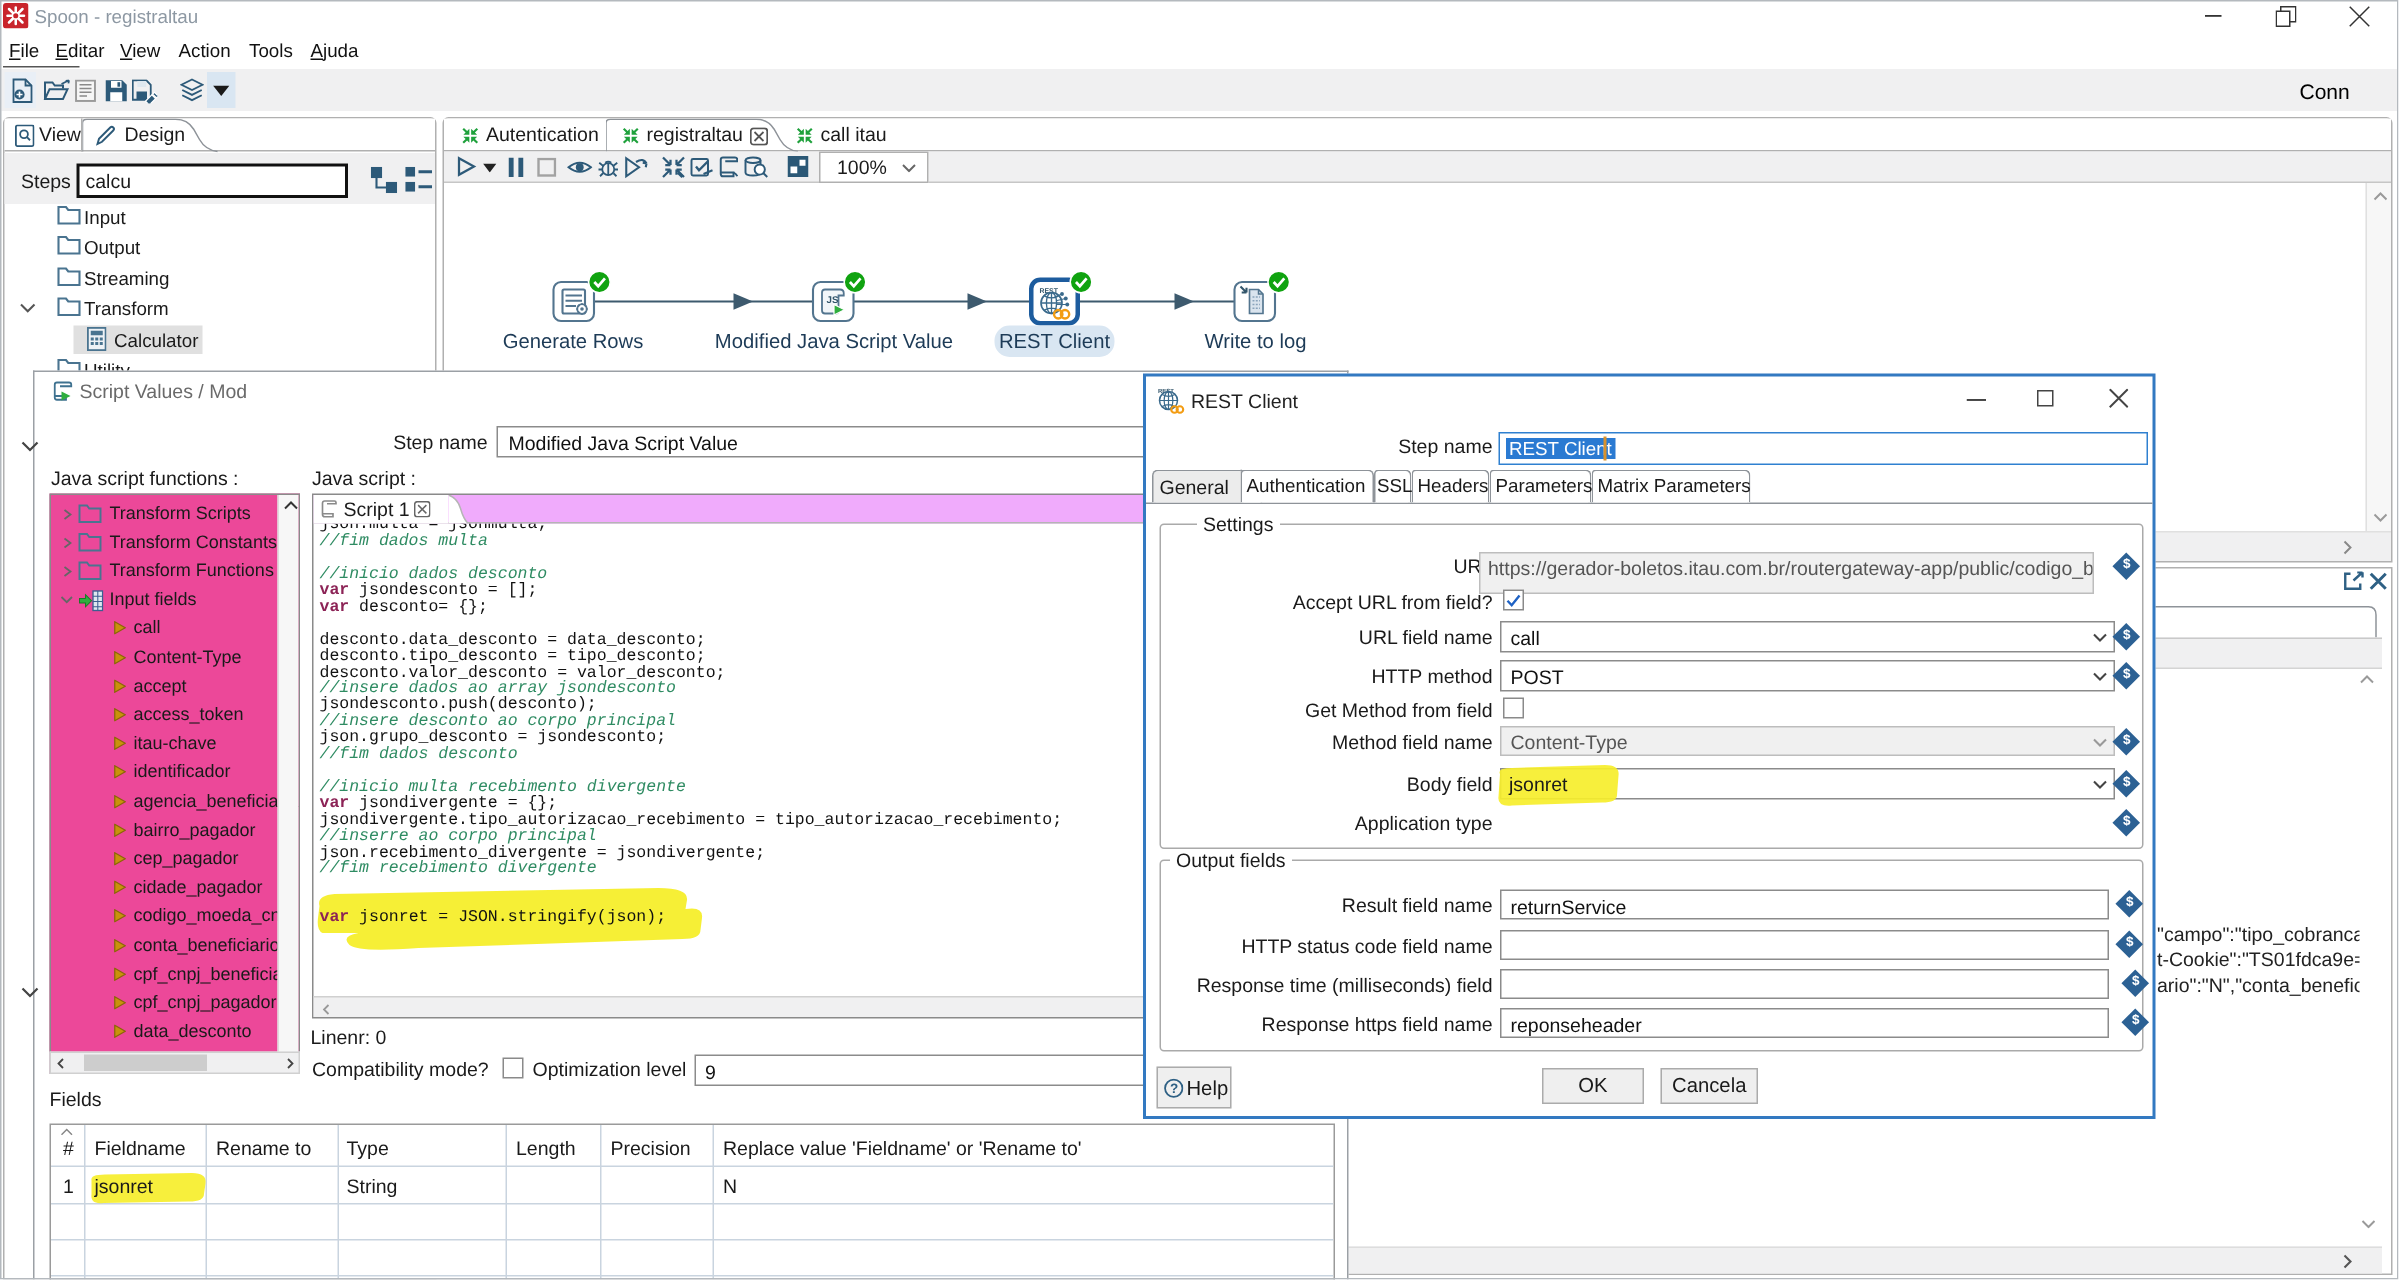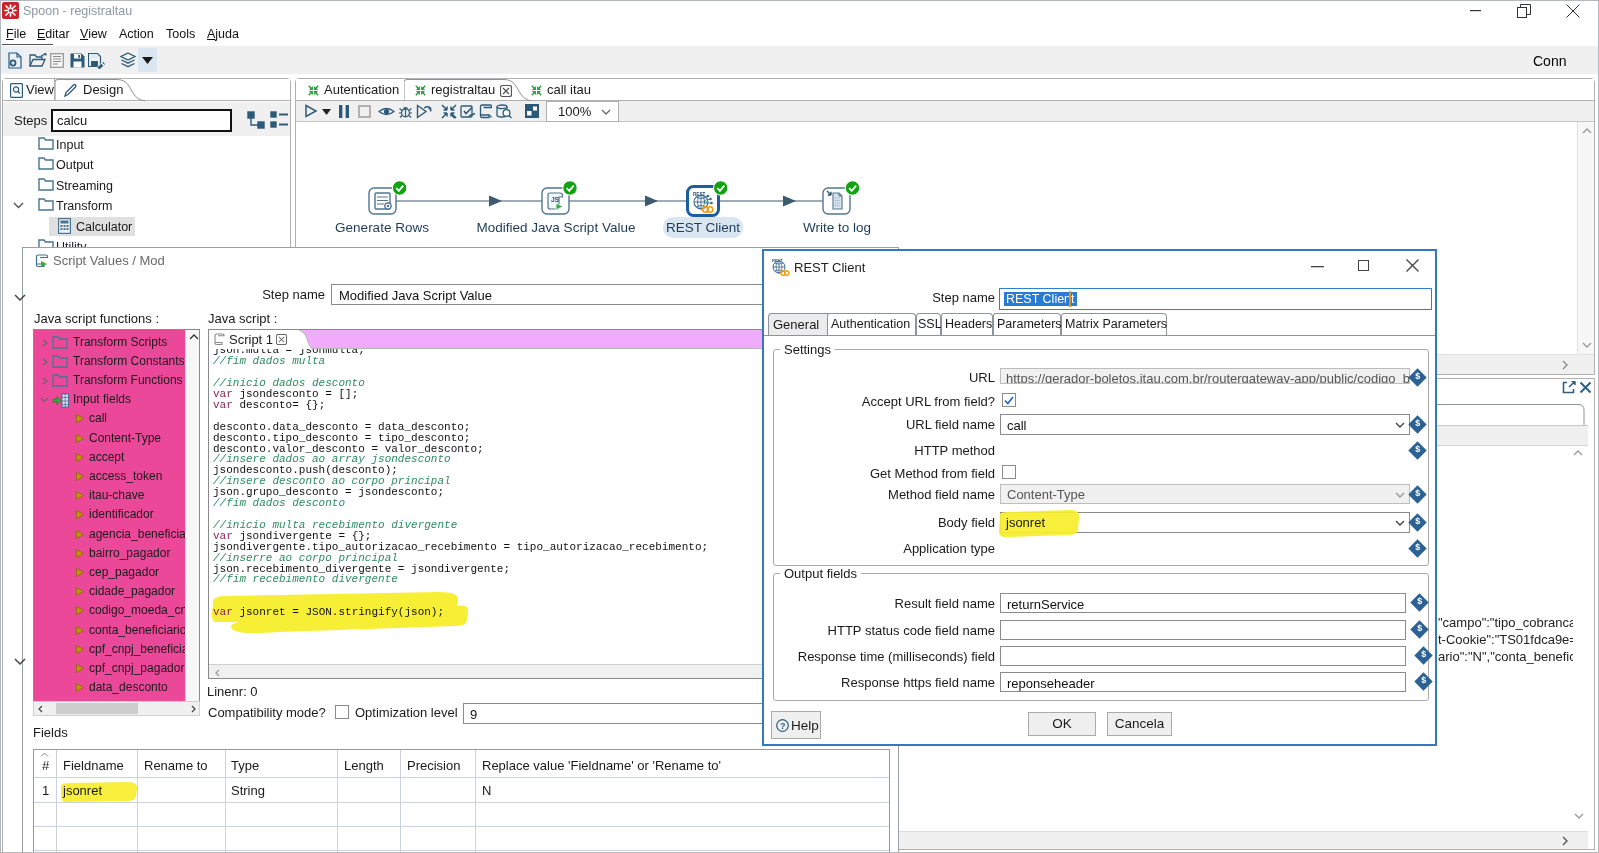--- a/index.html
+++ b/index.html
@@ -19,21 +19,21 @@
 #bottompanel { left:295px; top:378px; width:1300px; height:472px; background:#fff; border:1px solid #b0b0b0; }
 
 #scriptdlg { left:22px; top:247px; width:877px; height:606px; background:#fff; border:1px solid #9ba0a5; border-bottom:none; z-index:10; }
 #restdlg { left:762px; top:249px; width:675px; height:497px; background:#fff; border:2px solid #3379c1; z-index:20; }
 .fieldlabel { position:absolute; text-align:right; color:#1a1a1a; }
 .graylabel { color:#787878; }
 .tbox { position:absolute; border:1px solid #8b8b8b; background:#fff; font-size:13px; color:#111; overflow:hidden; white-space:nowrap; }
 .tbox.dis { background:#f0f0f0; border-color:#bdbdbd; color:#555; }
 .mono { font-family:"Liberation Mono",monospace; }
 .cm { color:#2e8b62;font-style:italic; }
-.kw { color:#8c2356; font-weight:normal; }
+.kw { color:#8c2356; font-weight:bold; }
 .rlab { position:absolute; left:0; width:231px; text-align:right; font-size:13px; color:#1a1a1a; }
 .dia { position:absolute; width:13px; height:13px; background:#2c6194; transform:rotate(45deg); }
 .dia::after { content:"$"; position:absolute; left:3.4px; top:0px; color:#fff; font-size:9px; font-weight:bold; transform:rotate(-45deg); }
 .cmbo { position:absolute; right:4px; top:7px; width:10px; height:6px; }
 .tabx { position:absolute; top:0; height:22px; background:#fff; border:1px solid #8e9399; border-bottom:none; border-radius:3px 4px 0 0; }
 #fntree span { position:absolute; font-size:12px; white-space:nowrap; }
 #ftable span { position:absolute; font-size:13px; white-space:nowrap; }
 .gline { position:absolute; background:#c9d4df; }
 </style>
 </head>
@@ -696,42 +696,48 @@
       <span class="abs" style="left:154px;top:4px;font-size:12.5px">SSL</span>
     <div class="tabx" style="left:177px;width:52px"></div>
       <span class="abs" style="left:181px;top:4px;font-size:12.5px">Headers</span>
     <div class="tabx" style="left:229px;width:68px"></div>
       <span class="abs" style="left:233px;top:4px;font-size:12.5px">Parameters</span>
     <div class="tabx" style="left:297px;width:106px"></div>
       <span class="abs" style="left:301px;top:4px;font-size:12.5px">Matrix Parameters</span>
   </div>
 
   <fieldset class="abs" style="left:9px;top:91px;width:656px;height:224px;border:1px solid #aaa;border-radius:3px">
-    <legend style="margin-left:6px;padding:0 4px;font-size:13px">Settings</legend>
+    <legend style="margin-left:24px;padding:0 4px;font-size:13px">Settings</legend>
   </fieldset>
   <div class="rlab graylabel" style="top:119px">URL</div>
-  <div class="tbox dis" style="left:236px;top:117px;width:410px;height:16px">
+  <div class="tbox dis" style="left:222px;top:117px;width:410px;height:28px">
       <span style="position:absolute;left:5px;top:2px;color:#555">https://gerador-boletos.itau.com.br/routergateway-app/public/codigo_b</span>
     </div>
   <div class="dia" style="left:647px;top:120px"></div>
   <div class="rlab" style="top:143px">Accept URL from field?</div>
   <div class="abs" style="left:238px;top:142px;width:14px;height:14px;border:1px solid #8a8a8a;background:#fff">
     <svg style="position:absolute;left:1px;top:2px" width="10" height="9" viewBox="0 0 10 9" fill="none" stroke="#1f62c4" stroke-width="1.6">
         <path d="M1 4.5 L3.8 7.5 L9 1"></path>
       </svg>
   </div>
   <div class="rlab" style="top:166px">URL field name</div>
   <div class="tbox" style="left:236px;top:163px;width:410px;height:21px">
       <span style="position:absolute;left:6px;top:3px">call</span>
     <svg class="cmbo" viewBox="0 0 10 6">
         <path d="M1 1 L5 5 L9 1" fill="none" stroke="#444" stroke-width="1.4"></path>
       </svg>
     </div>
   <div class="dia" style="left:647px;top:167px"></div>
   <div class="rlab" style="top:192px">HTTP method</div>
+  <div class="tbox" style="left:236px;top:189px;width:410px;height:21px">
+      <span style="position:absolute;left:6px;top:3px">POST</span>
+    <svg class="cmbo" viewBox="0 0 10 6">
+        <path d="M1 1 L5 5 L9 1" fill="none" stroke="#444" stroke-width="1.4"></path>
+      </svg>
+    </div>
   <div class="dia" style="left:647px;top:193px"></div>
   <div class="rlab" style="top:215px">Get Method from field</div>
   <div class="abs" style="left:238px;top:214px;width:14px;height:14px;border:1px solid #8a8a8a;background:#fff"></div>
   <div class="rlab graylabel" style="top:236px">Method field name</div>
   <div class="tbox dis" style="left:236px;top:233px;width:410px;height:20px">
       <span style="position:absolute;left:6px;top:2px;color:#555">Content-Type</span>
     <svg class="cmbo" viewBox="0 0 10 6">
         <path d="M1 1 L5 5 L9 1" fill="none" stroke="#999" stroke-width="1.4"></path>
       </svg>
     </div>

